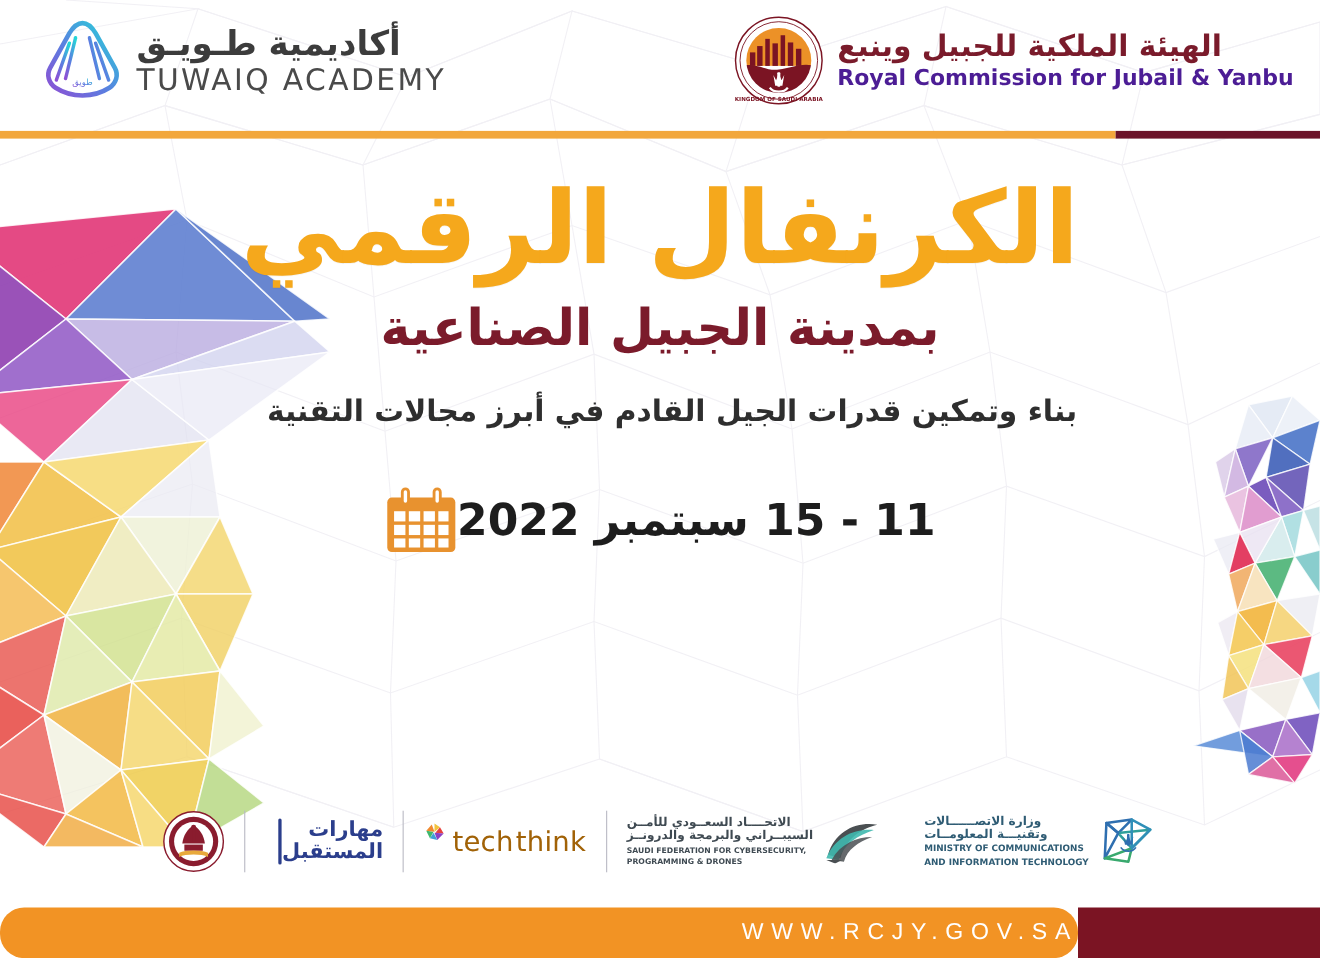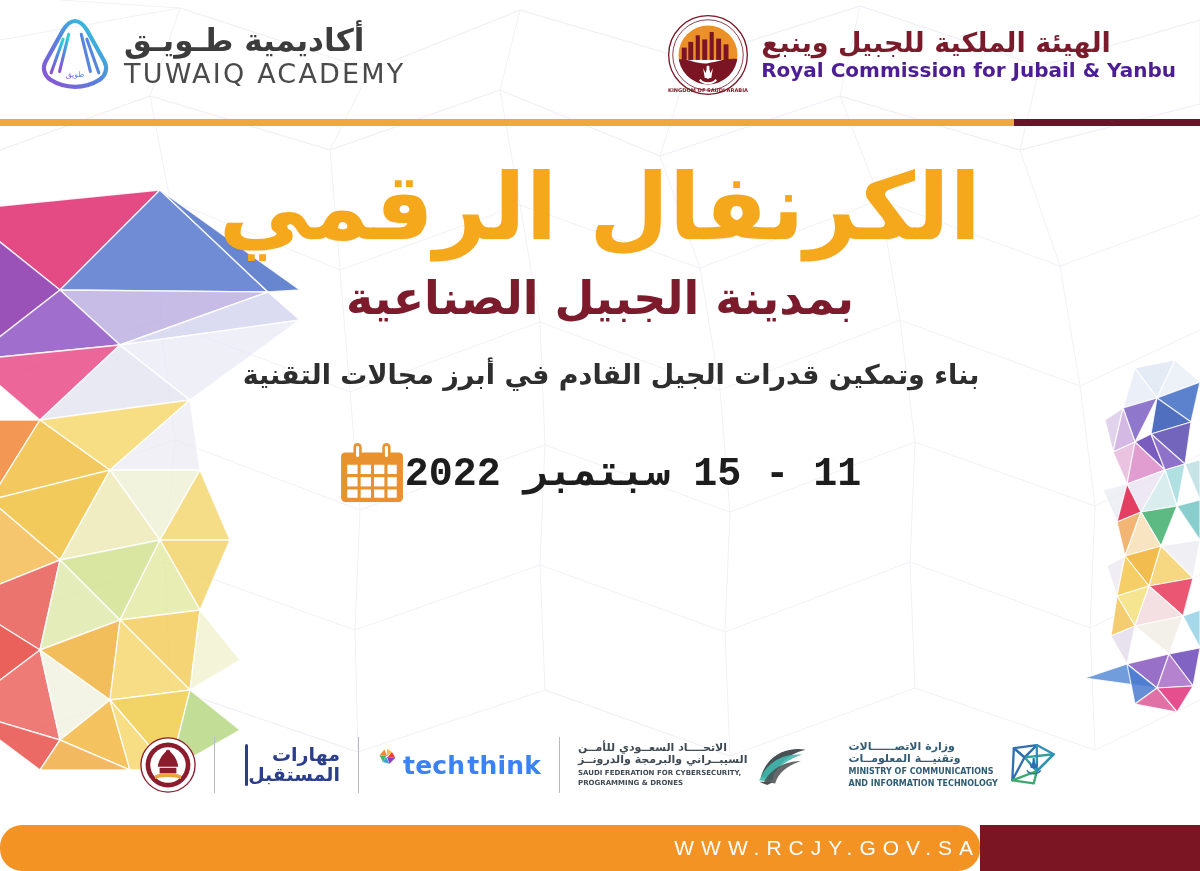--- a/index.html
+++ b/index.html
@@ -49,21 +49,21 @@
               font-size:92px;line-height:1.02;margin-top:36px;letter-spacing:-1px;
               text-shadow:0 1px 0 rgba(0,0,0,.04);}
   .title-sub1{direction:rtl;text-align:center;color:#7b1b2b;font-weight:700;
               font-size:46px;line-height:1.1;margin-top:18px;}
   .title-sub2{direction:rtl;text-align:center;color:#f5a81c;font-weight:700;
               font-size:46px;line-height:1.1;margin-top:14px;}
   .tagline{direction:rtl;text-align:center;color:#2e2e2e;font-weight:700;
            font-size:27px;line-height:1.2;margin-top:36px;margin-left:22px;}
 
   .date-row{display:flex;flex-direction:row-reverse;align-items:center;justify-content:center;
-            margin-top:48px;font-family:Liberation Mono, monospace;}
+            margin-top:48px;}
   .date-text{direction:rtl;font-size:40px;font-weight:700;color:#1d1d1d;white-space:nowrap;}
   .cal-icon{width:66px;height:66px;flex:none;}
 
   
   .sponsors{position:absolute;left:0;bottom:60px;width:1200px;height:92px;z-index:4;
             display:flex;align-items:center;justify-content:center;gap:0;}
   .sp{display:flex;align-items:center;justify-content:center;padding:0 18px;height:68px;}
   .sp-sep{width:1px;height:56px;background:#b9b9c4;flex:none;}
 
   .sfcsp{display:flex;flex-direction:row;align-items:center;gap:9px;}
@@ -72,21 +72,21 @@
   .sfcsp-en{font-size:7px;font-weight:700;color:#3f4a52;direction:ltr;text-align:right;
             line-height:1.25;margin-top:2px;}
 
   .mcit{display:flex;flex-direction:row;align-items:center;gap:8px;}
   .mcit-text{display:flex;flex-direction:column;align-items:flex-end;line-height:1.1;}
   .mcit-ar{font-size:11px;font-weight:700;color:#2f5c74;direction:rtl;letter-spacing:1px;}
   .mcit-en{font-size:8px;font-weight:700;color:#2f5c74;direction:ltr;text-align:right;
            line-height:1.3;margin-top:2px;}
 
   .thinktech{display:flex;align-items:flex-start;gap:2px;}
-  .tt-word{font-size:25px;color:#3b82f6;font-weight:700;direction:ltr;letter-spacing:.2px;}
+  .tt-word{font-size:25px;color:#a16207;font-weight:400;direction:ltr;letter-spacing:.2px;}
 
   .maharat{display:flex;flex-direction:row-reverse;align-items:center;gap:0;padding-left:12px;}
   .maharat-ar{direction:rtl;text-align:right;color:#2b3e8c;font-weight:700;font-size:19px;
               line-height:1.05;}
   .maharat-bar{width:3px;height:42px;background:#2b3e8c;flex:none;border-radius:2px;}
 
   .cdu-seal{width:56px;height:56px;flex:none;}
 
   
   .bottombar{position:absolute;left:0;bottom:0;width:1200px;height:46px;z-index:7;display:flex;}

